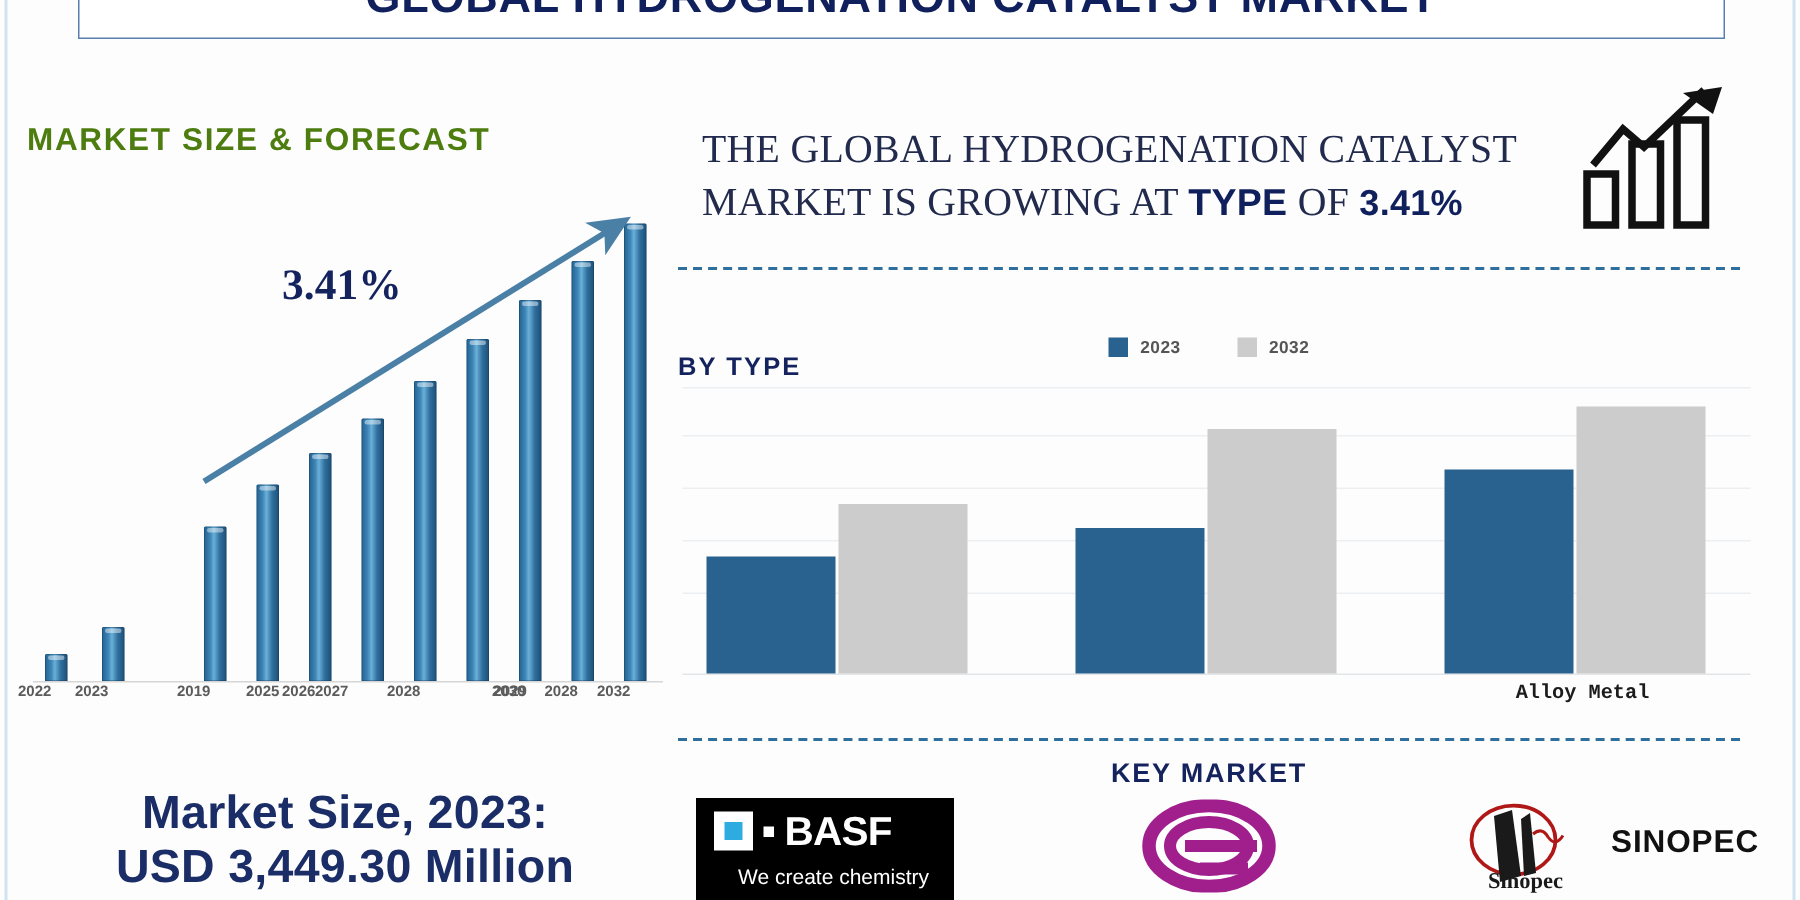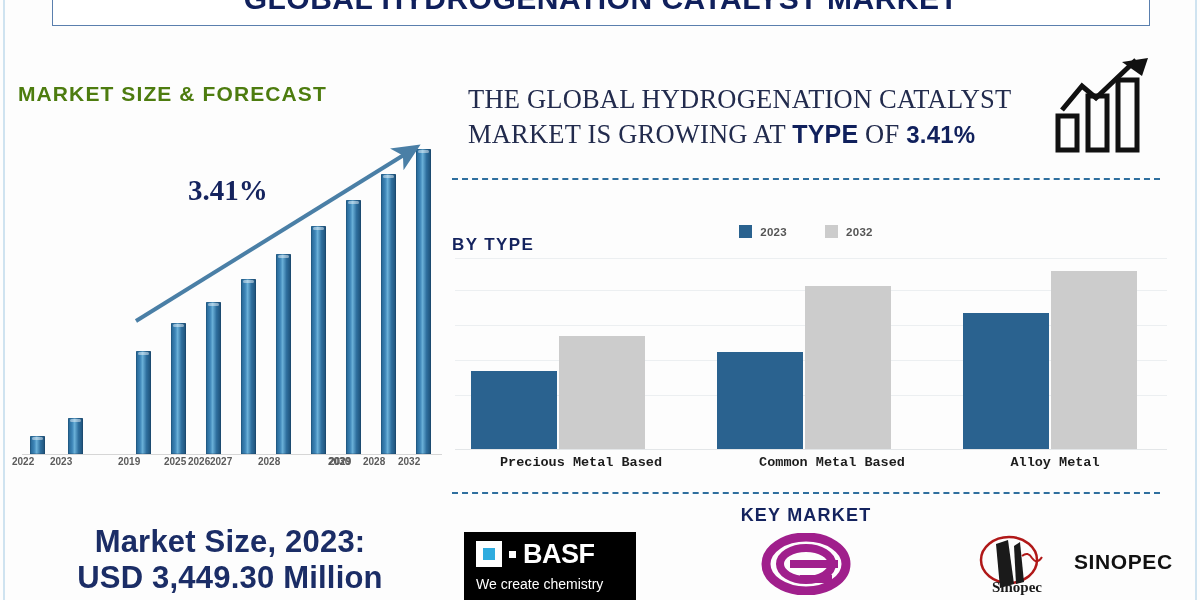--- a/index.html
+++ b/index.html
@@ -88,21 +88,21 @@
   .kp{
     position:absolute;left:452px;top:505px;width:708px;text-align:center;
     font-weight:bold;font-size:18px;letter-spacing:1.2px;color:#14235e;
   }
   .basf{position:absolute;left:464px;top:532px;width:172px;height:68px;background:#000000;}
   .basf-row{position:absolute;left:12px;top:9px;display:flex;align-items:center;gap:7px;}
   .basf-sq{width:26px;height:26px;background:#fff;position:relative;}
   .basf-sq i{position:absolute;left:7px;top:7px;width:12px;height:12px;background:#2facdf;display:block;}
   .basf-dot{width:7px;height:7px;background:#fff;}
   .basf-wm{font-weight:bold;font-size:27px;color:#fff;letter-spacing:-.5px;line-height:26px;}
-  .basf-tag{position:absolute;left:12px;top:44px;font-size:14px;color:#fff;}
+  .basf-tag{position:absolute;left:28px;top:44px;font-size:14px;color:#fff;}
 
   .evonik{position:absolute;left:760px;top:533px;width:96px;height:62px;}
   .sinopec{position:absolute;left:962px;top:532px;width:200px;height:66px;}
   .sino-text{position:absolute;left:112px;top:18px;font-weight:bold;font-size:21px;color:#111;letter-spacing:.6px;}
 </style>
 </head>
 <body>
 
 <div id="page">
 
@@ -193,22 +193,20 @@
     <div class="rbar" style="left:16px;width:86px;height:78px;background:#2a628f;"></div>
     <div class="rbar" style="left:104px;width:86px;height:113px;background:#cccccc;"></div>
 
     <div class="rbar" style="left:262px;width:86px;height:97px;background:#2a628f;"></div>
     <div class="rbar" style="left:350px;width:86px;height:163px;background:#cccccc;"></div>
 
     <div class="rbar" style="left:508px;width:86px;height:136px;background:#2a628f;"></div>
     <div class="rbar" style="left:596px;width:86px;height:178px;background:#cccccc;"></div>
   </div>
 
-  <div class="rcat" style="left:456px;width:250px;">Precious Metal Based</div>
-  <div class="rcat" style="left:707px;width:250px;">Common Metal Based</div>
   <div class="rcat" style="left:960px;width:190px;">Alloy Metal</div>
 
   <div class="divider div2"></div>
 
   <div class="kp">KEY MARKET</div>
 
   <div class="basf">
     <div class="basf-row">
       <span class="basf-sq">
           <i></i>

